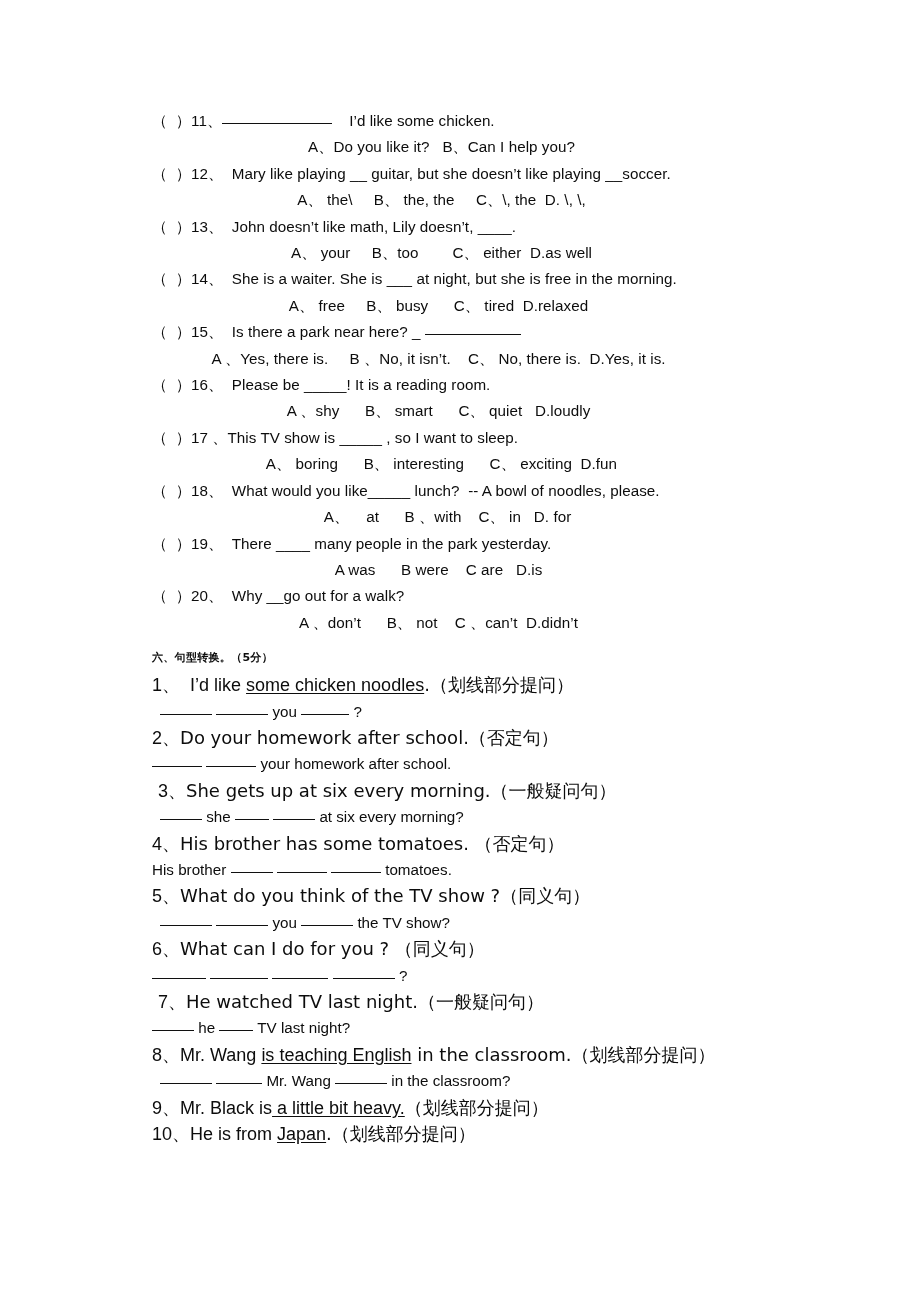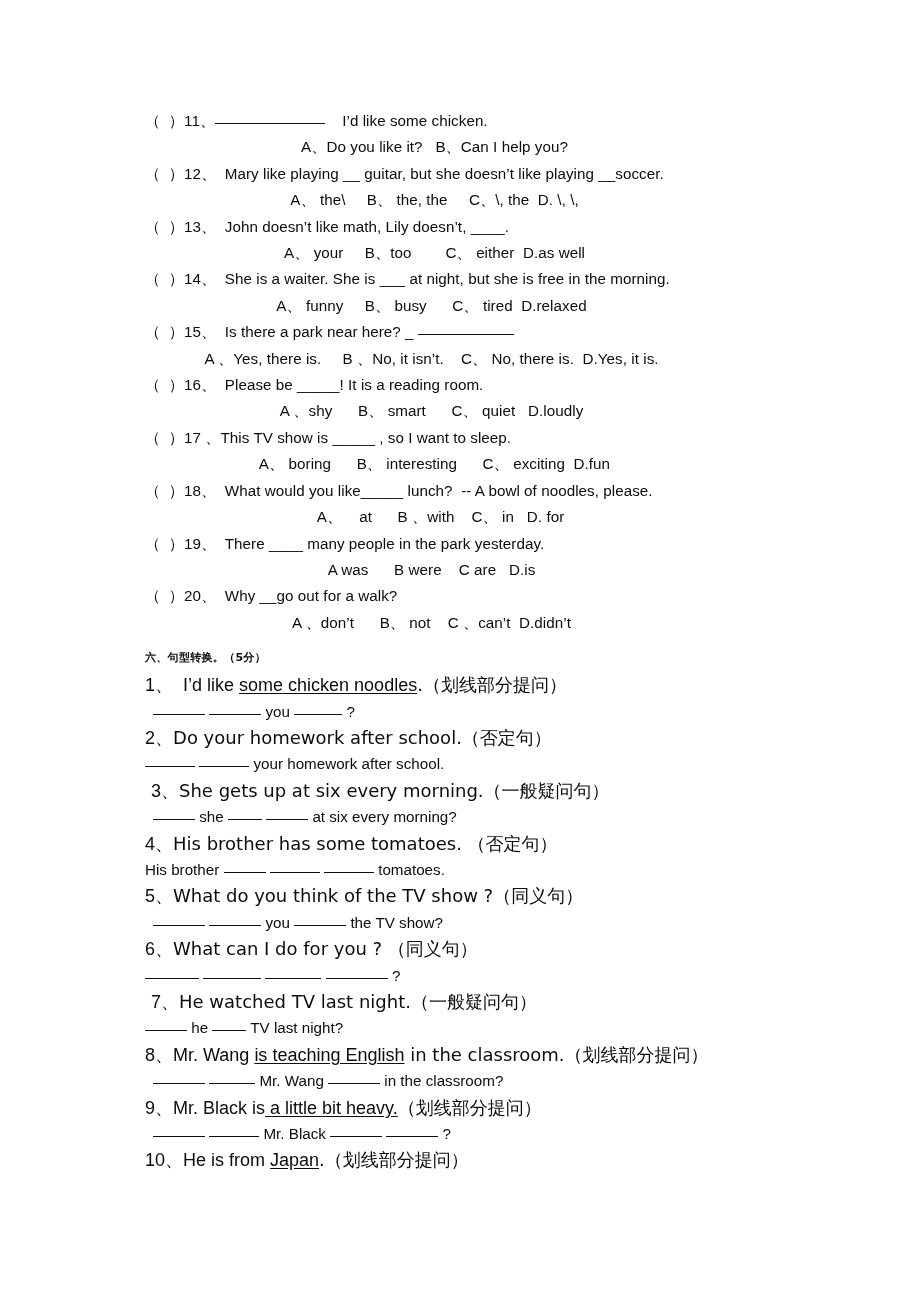--- a/index.html
+++ b/index.html
@@ -15,20 +15,21 @@
     font-family: "Liberation Sans", "DejaVu Sans", sans-serif;
     color: #0c0c0c;
     -webkit-font-smoothing: antialiased;
   }
   .page {
     position: relative;
     width: 756px;
     height: 1302px;
     box-sizing: border-box;
     padding: 108px 60px 0 145px;
+    margin-left: 7px;
   }
   
   .line {
     font-size: 15.2px;
     line-height: 26.4px;
     white-space: pre;
     letter-spacing: 0.05px;
   }
   
   .q-stem { text-indent: 0; }
@@ -82,21 +83,21 @@
     <div class="line q-stem"><span>（  ）</span><span>11、</span><span class="blank" style="width:110px"></span><span>    I’d like some chicken.</span></div>
     <div class="line q-opts">A、Do you like it?   B、Can I help you?</div>
 
     <div class="line q-stem"><span>（  ）</span><span>12、</span><span>  Mary like playing __ guitar, but she doesn’t like playing __soccer.</span></div>
     <div class="line q-opts">A、 the\     B、 the, the     C、\, the  D. \, \,</div>
 
     <div class="line q-stem"><span>（  ）</span><span>13、</span><span>  John doesn’t like math, Lily doesn’t, ____.</span></div>
     <div class="line q-opts">A、 your     B、too        C、 either  D.as well</div>
 
     <div class="line q-stem"><span>（  ）</span><span>14、</span><span>  She is a waiter. She is ___ at night, but she is free in the morning.</span></div>
-    <div class="line q-opts shallow">A、 funny     B、 busy      C、 tired  D.relaxed</div>
+    <div class="line q-opts shallow">A、 free     B、 busy      C、 tired  D.relaxed</div>
 
     <div class="line q-stem"><span>（  ）</span><span>15、</span><span>  Is there a park near here? _ </span><span class="blank" style="width:96px"></span></div>
     <div class="line q-opts shallow">A 、Yes, there is.     B 、No, it isn’t.    C、 No, there is.  D.Yes, it is.</div>
 
     <div class="line q-stem"><span>（  ）</span><span>16、</span><span>  Please be _____! It is a reading room.</span></div>
     <div class="line q-opts shallow">A 、shy      B、 smart      C、 quiet   D.loudly</div>
 
     <div class="line q-stem"><span>（  ）</span><span>17 、</span><span>This TV show is _____ , so I want to sleep.</span></div>
     <div class="line q-opts">A、 boring      B、 interesting      C、 exciting  D.fun</div>
 
@@ -132,18 +133,17 @@
     <div class="t-item"><span>6、</span><span class="cn">What can I do for you ? （同义句）</span></div>
     <div class="t-ans ind2"><span class="blank" style="width:54px"></span> <span class="blank" style="width:58px"></span> <span class="blank" style="width:56px"></span> <span class="blank" style="width:62px"></span><span> ?</span></div>
 
     <div class="t-item ind1"><span>7、</span><span class="cn">He watched TV last night.（一般疑问句）</span></div>
     <div class="t-ans ind2"><span class="blank" style="width:42px"></span> he <span class="blank" style="width:34px"></span><span> TV last night?</span></div>
 
     <div class="t-item"><span>8、</span><span>Mr. Wang </span><span class="u">is teaching English</span><span class="cn"> in the classroom.（划线部分提问）</span></div>
     <div class="t-ans ind1"><span class="blank" style="width:52px"></span> <span class="blank" style="width:46px"></span><span> Mr. Wang </span><span class="blank" style="width:52px"></span><span> in the classroom?</span></div>
 
     <div class="t-item"><span>9、</span><span>Mr. Black is</span><span class="u"> a little bit heavy.</span><span class="cn">（划线部分提问）</span></div>
-    <div class="t-ans ind1"><span class="blank" style="width:52px"></span> <span class="blank" style="width:50px"></span><span> Mr. Black </span><span class="blank" style="width:52px"></span> <span class="blank" style="width:52px"></span><span> ?</span></div>
 
     <div class="t-item"><span>10、</span><span>He is from </span><span class="u">Japan</span><span class="cn">.（划线部分提问）</span></div>
 
   </div>
 </div>
 
 </body></html>

